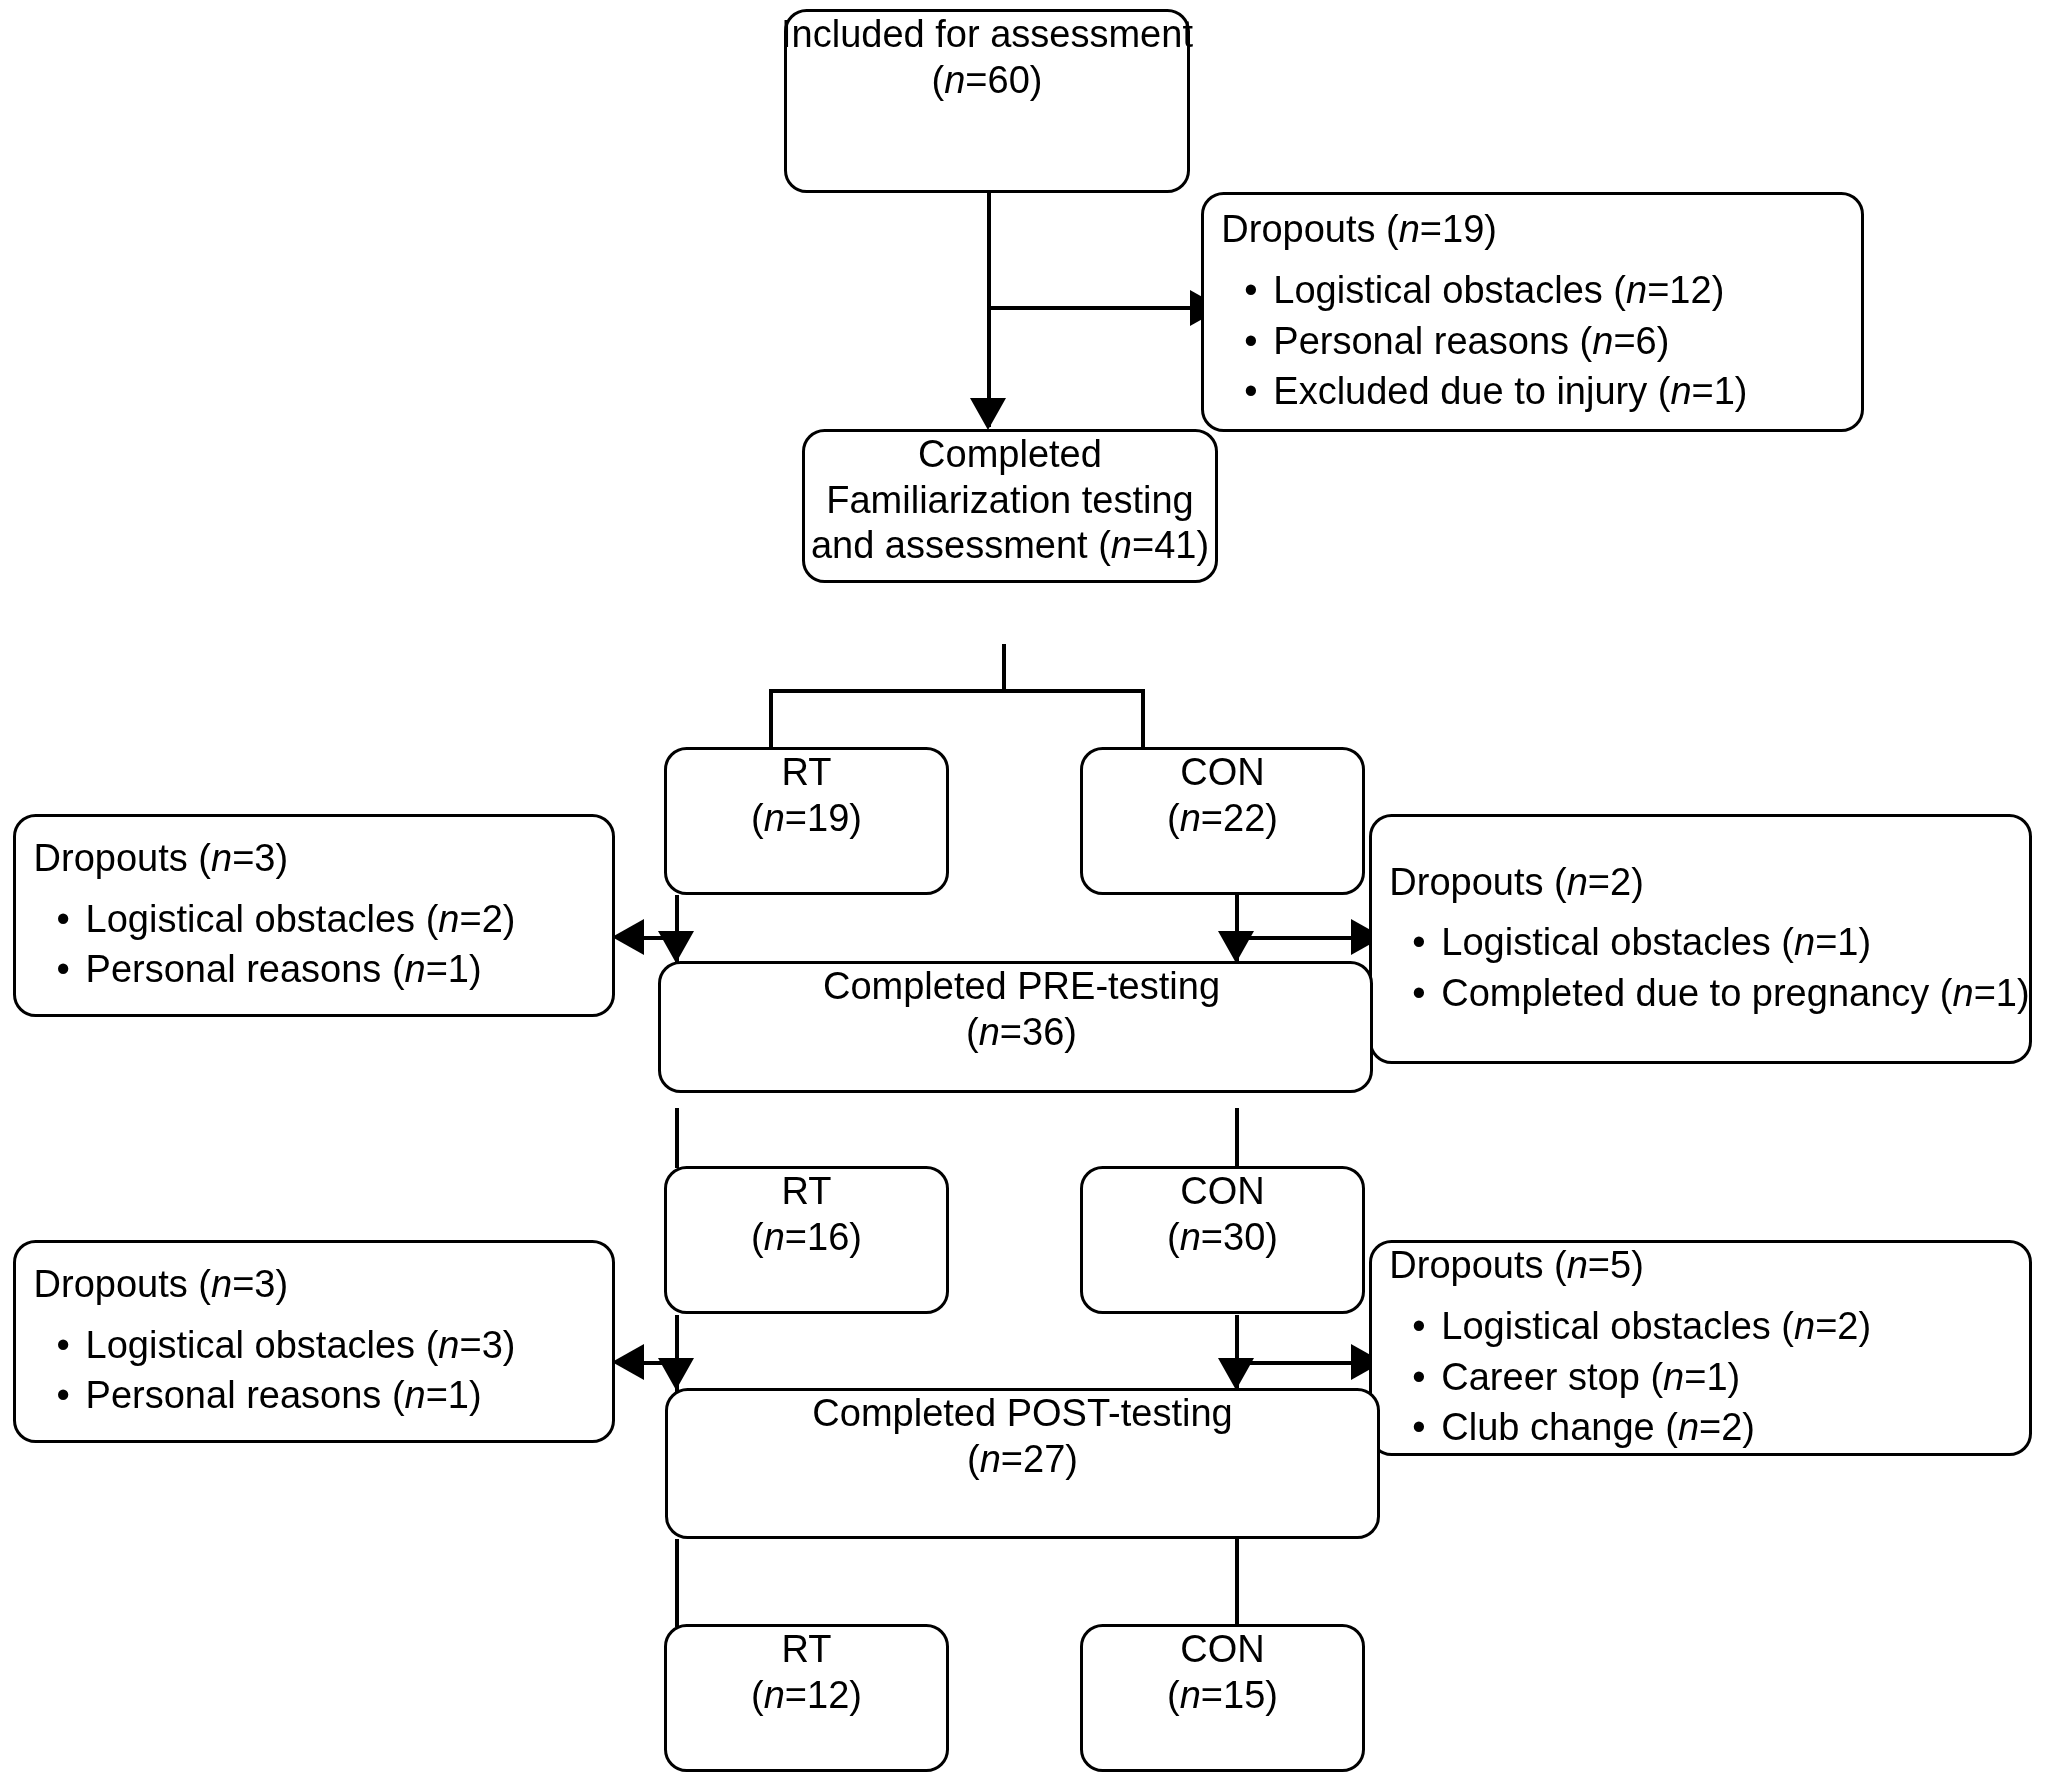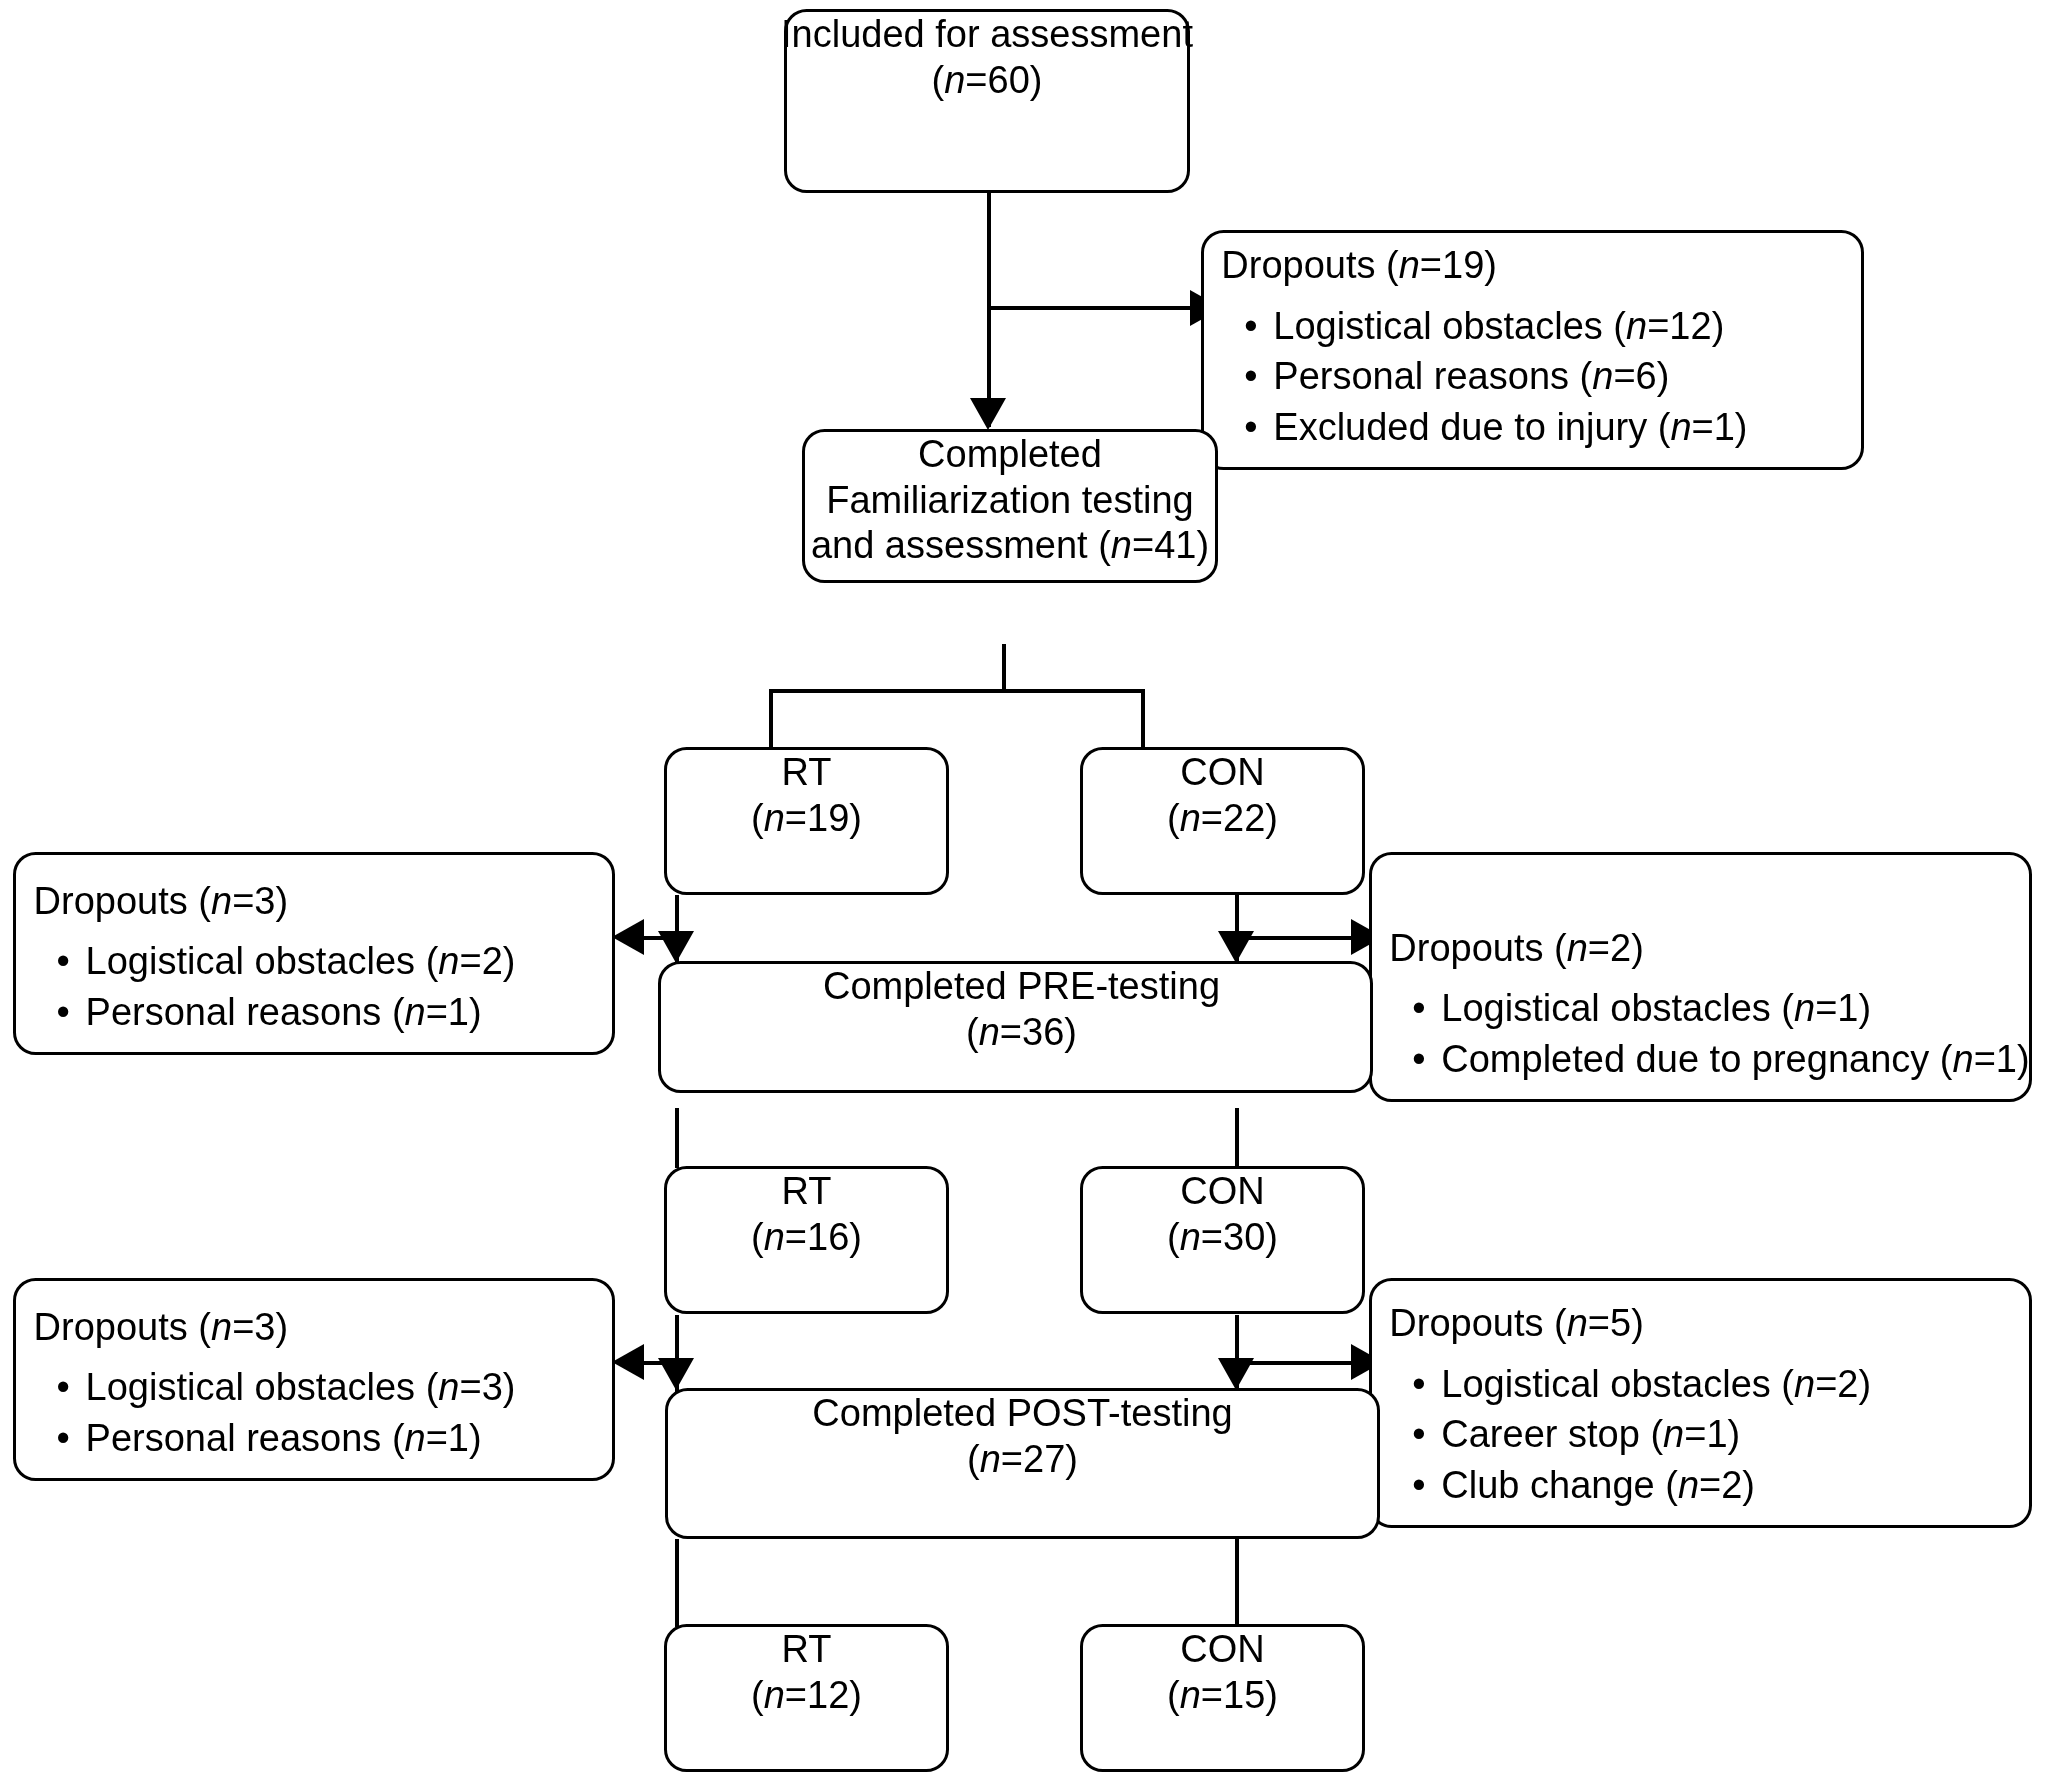--- a/index.html
+++ b/index.html
@@ -31,22 +31,21 @@
     align-items: center;
     text-align: center;
   }
   .box-line {
     font-size: 38px;
     line-height: 1.20;
     white-space: nowrap;
   }
   .dropbox {
     padding: 14.6px 0 14.6px 17.3px;
-    justify-content: flex-end;
-    margin-top: 38px;
+    justify-content: center;
   }
   .drop-title {
     font-size: 38px;
     line-height: 1.2;
     white-space: nowrap;
     margin-bottom: 12px;
   }
   .drop-list {
     list-style: none;
     margin: 0;
@@ -204,21 +203,21 @@
   </div>
 
   <div class="box dropbox" style="left:13.3px; top:1240px; width:602px; height:203px;">
     <div class="drop-title"><span>Dropouts (</span><i class="nit">n</i><span>=3)</span></div>
     <ul class="drop-list">
       <li><span class="bullet">•</span><span>Logistical obstacles (</span><i class="nit">n</i><span>=3)</span></li>
       <li><span class="bullet">•</span><span>Personal reasons (</span><i class="nit">n</i><span>=1)</span></li>
     </ul>
   </div>
 
-  <div class="box dropbox" style="left:1369px; top:1240px; width:663px; height:250px;">
+  <div class="box dropbox" style="left:1369px; top:1240px; width:663px; height:216px;">
     <div class="drop-title"><span>Dropouts (</span><i class="nit">n</i><span>=5)</span></div>
     <ul class="drop-list">
       <li><span class="bullet">•</span><span>Logistical obstacles (</span><i class="nit">n</i><span>=2)</span></li>
       <li><span class="bullet">•</span><span>Career stop (</span><i class="nit">n</i><span>=1)</span></li>
       <li><span class="bullet">•</span><span>Club change (</span><i class="nit">n</i><span>=2)</span></li>
     </ul>
   </div>
 
   <div class="box centered" style="left:658px; top:1388px; width:715px; height:151px;margin-left:7px;">
     <div class="box-line">Completed POST-testing</div>

